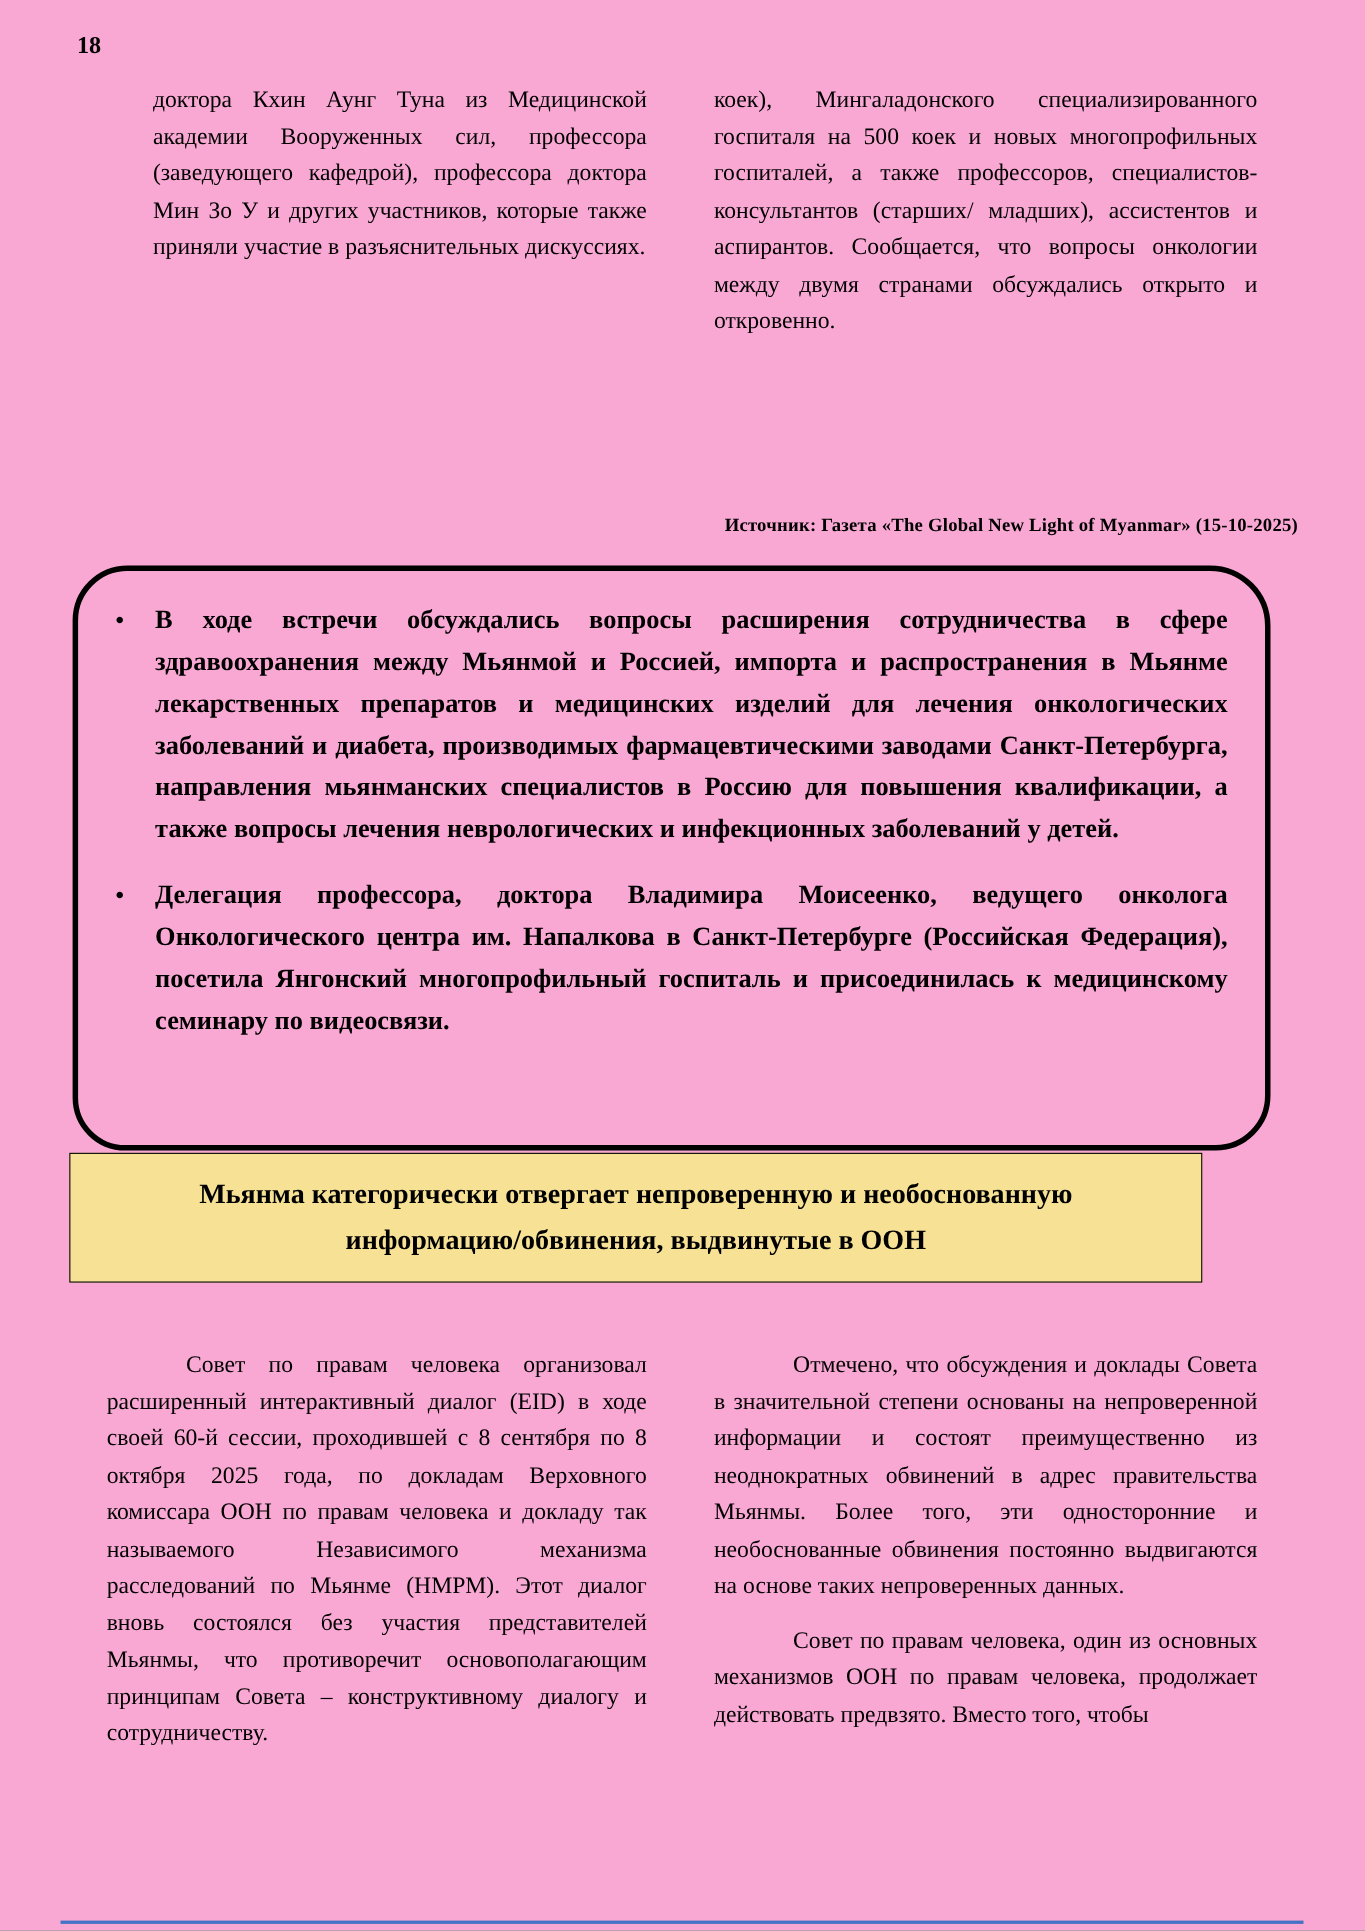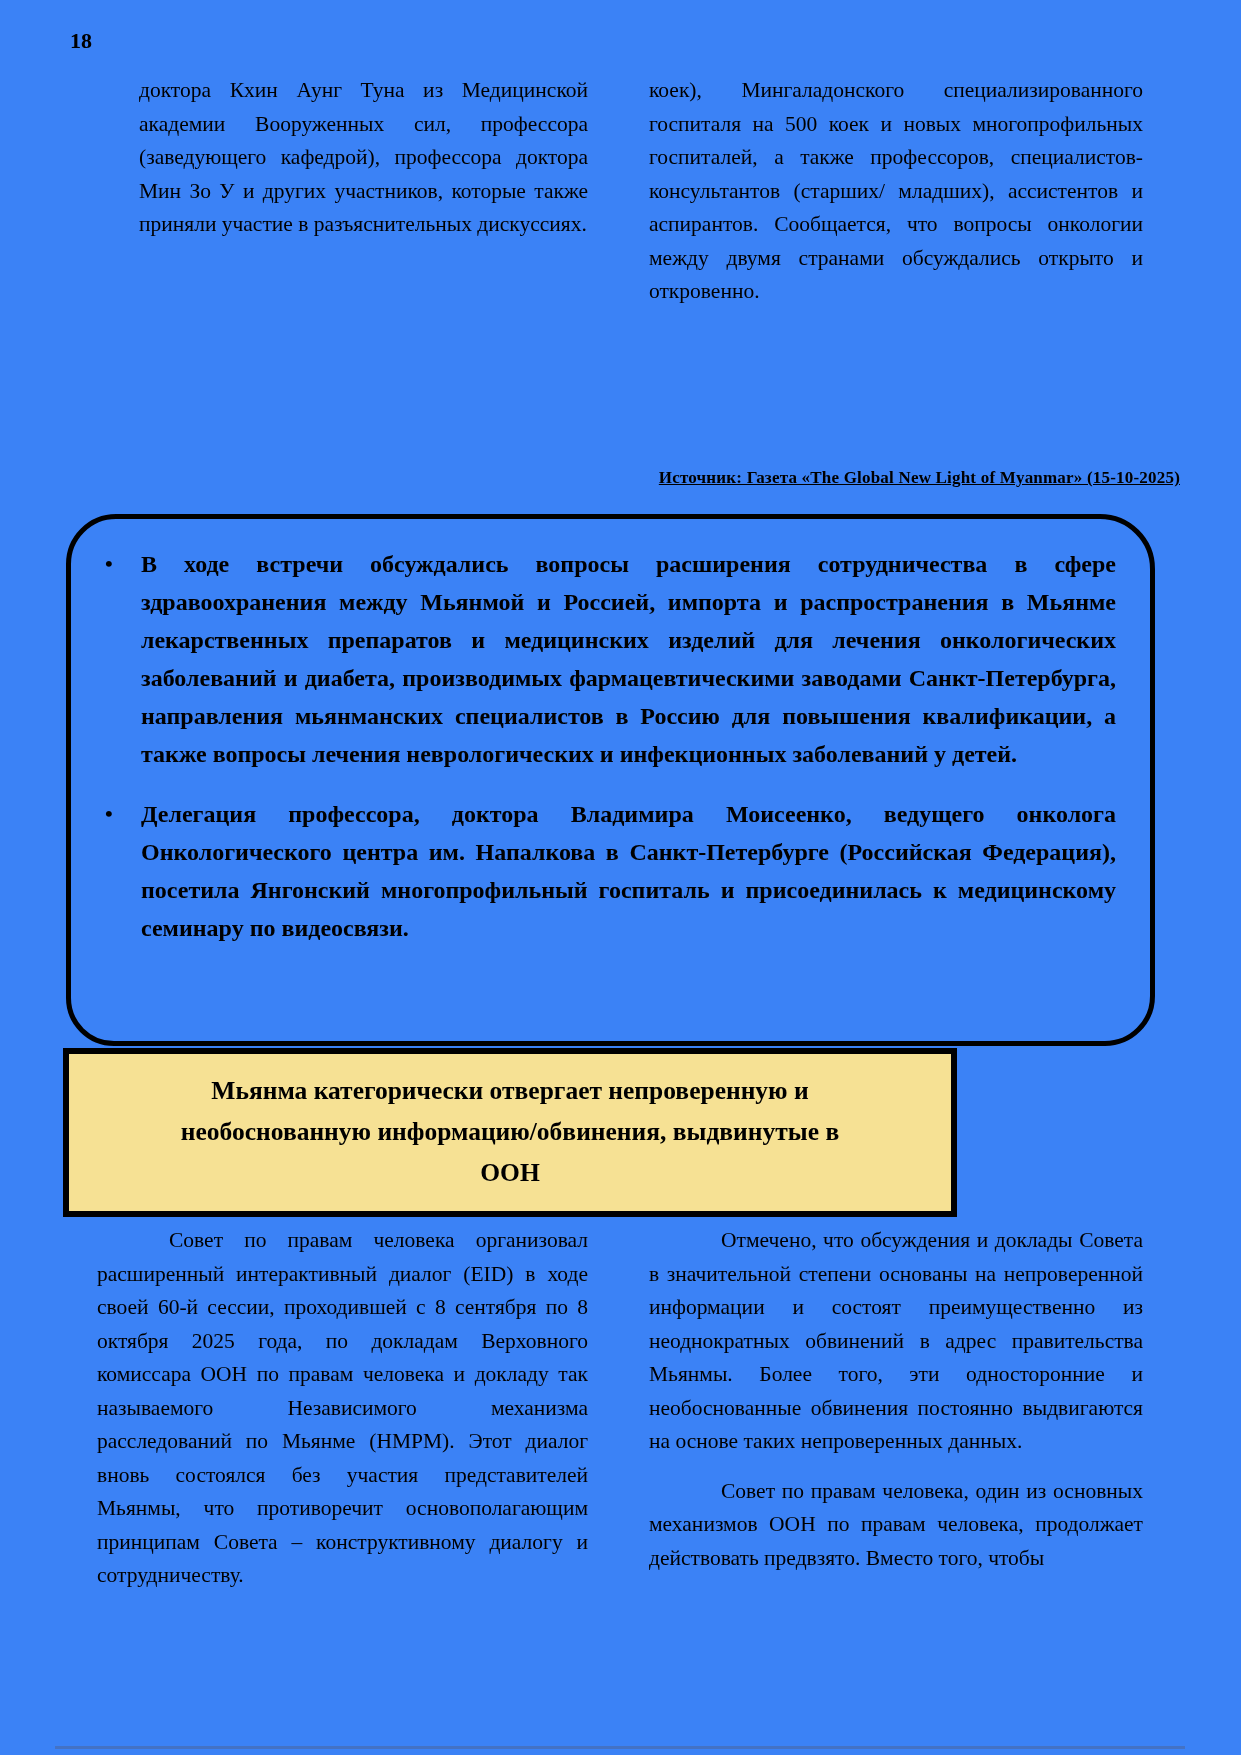--- a/index.html
+++ b/index.html
@@ -1,20 +1,20 @@
 <!DOCTYPE html>
 <html><head>
 <meta charset="utf-8">
 <style>
   html,body{margin:0;padding:0;background:#9a9a9a;}
   .page{
     position:relative;
     width:1241px;height:1755px;
     margin:0 auto;
-    background:#3b82f6;
+    background:#f9a8d4;
     font-family:"Liberation Serif","DejaVu Serif",serif;
     color:#000;
     overflow:hidden;
   }
   .page-number{
     position:absolute;top:28px;left:70px;
     font-size:22px;font-weight:bold;
   }
   
   .cols{
@@ -28,21 +28,20 @@
   .p{margin:12px;}
   .p-blockindent{padding-left:42px;}
   .p-firstindent{text-indent:72px;}
   .jlast{text-align-last:justify;}
   .p-gap{margin-top:16px;}
   
   .source-line{
     position:absolute;top:468px;left:85px;width:1095px;
     font-size:17px;font-weight:bold;text-align:right;
     letter-spacing:0.2px;
-    text-decoration:underline;
   }
   
   .key-box{
     position:absolute;top:514px;left:66px;width:1089px;
     box-sizing:border-box;
     min-height:532px;
     border:5px solid #000;
     border-radius:50px 55px 50px 48px;
     padding:26px 34px 24px 28px;
   }
@@ -55,23 +54,23 @@
   .bullet-item + .bullet-item{margin-top:22px;}
   .bullet-marker{
     flex:0 0 36px;
     text-align:left;
     padding-left:6px;
     font-size:22px;
   }
   .bullet-text{flex:1 1 auto;margin:0;}
   
   .headline-box{
-    position:absolute;top:1048px;left:63px;width:894px;
+    position:absolute;top:1048px;left:63px;width:1030px;
     box-sizing:border-box;
-    border:6px solid #1d4ed8;
+    border:1px solid #1d4ed8;
     padding:16px 95px 18px;
     text-align:center;
     font-weight:bold;
     font-size:25.5px;line-height:41px;
   }
   
   .footer-rule{
     position:absolute;top:1746px;left:55px;width:1130px;height:3px;
   }
 </style>

